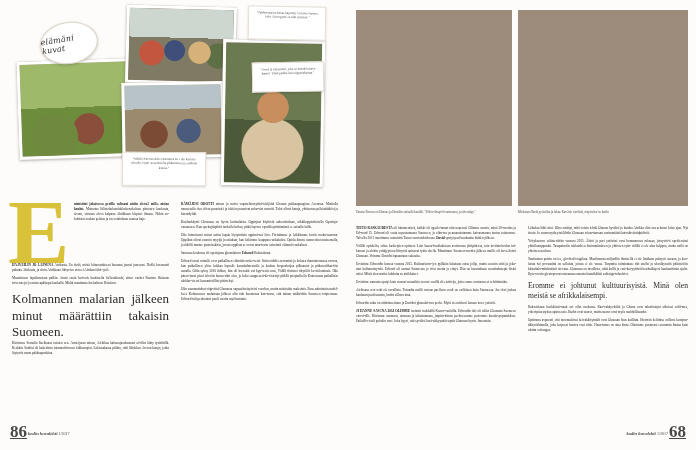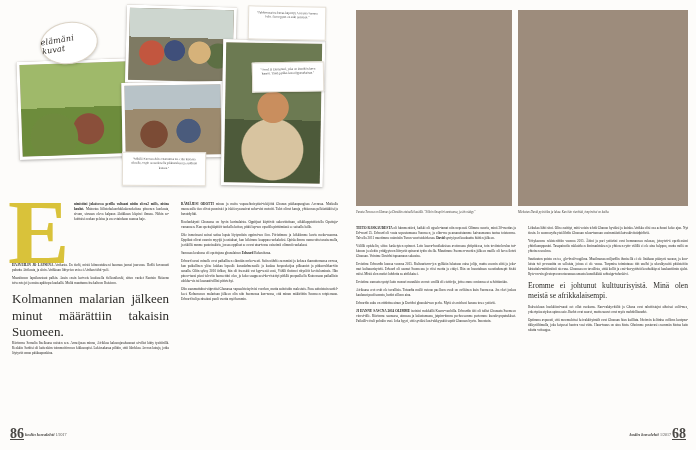--- a/index.html
+++ b/index.html
@@ -141,21 +141,21 @@
   
   .folio {
     position: absolute;
     bottom: 8px;
     font-size: 4px;
     color: #4a4845;
   }
   .folio .num {
     font-family: "Liberation Serif", serif;
     font-weight: bold;
-    font-size: 14px;
+    font-size: 17px;
     vertical-align: -2px;
     text-decoration: underline;
   }
   .folio .mag { font-style: italic; font-weight: bold; font-size: 4.6px; }
   .folio-left { left: 10px; }
   .folio-right { right: 10px; text-align: right; }
 </style>
 </head>
 <body>
 

